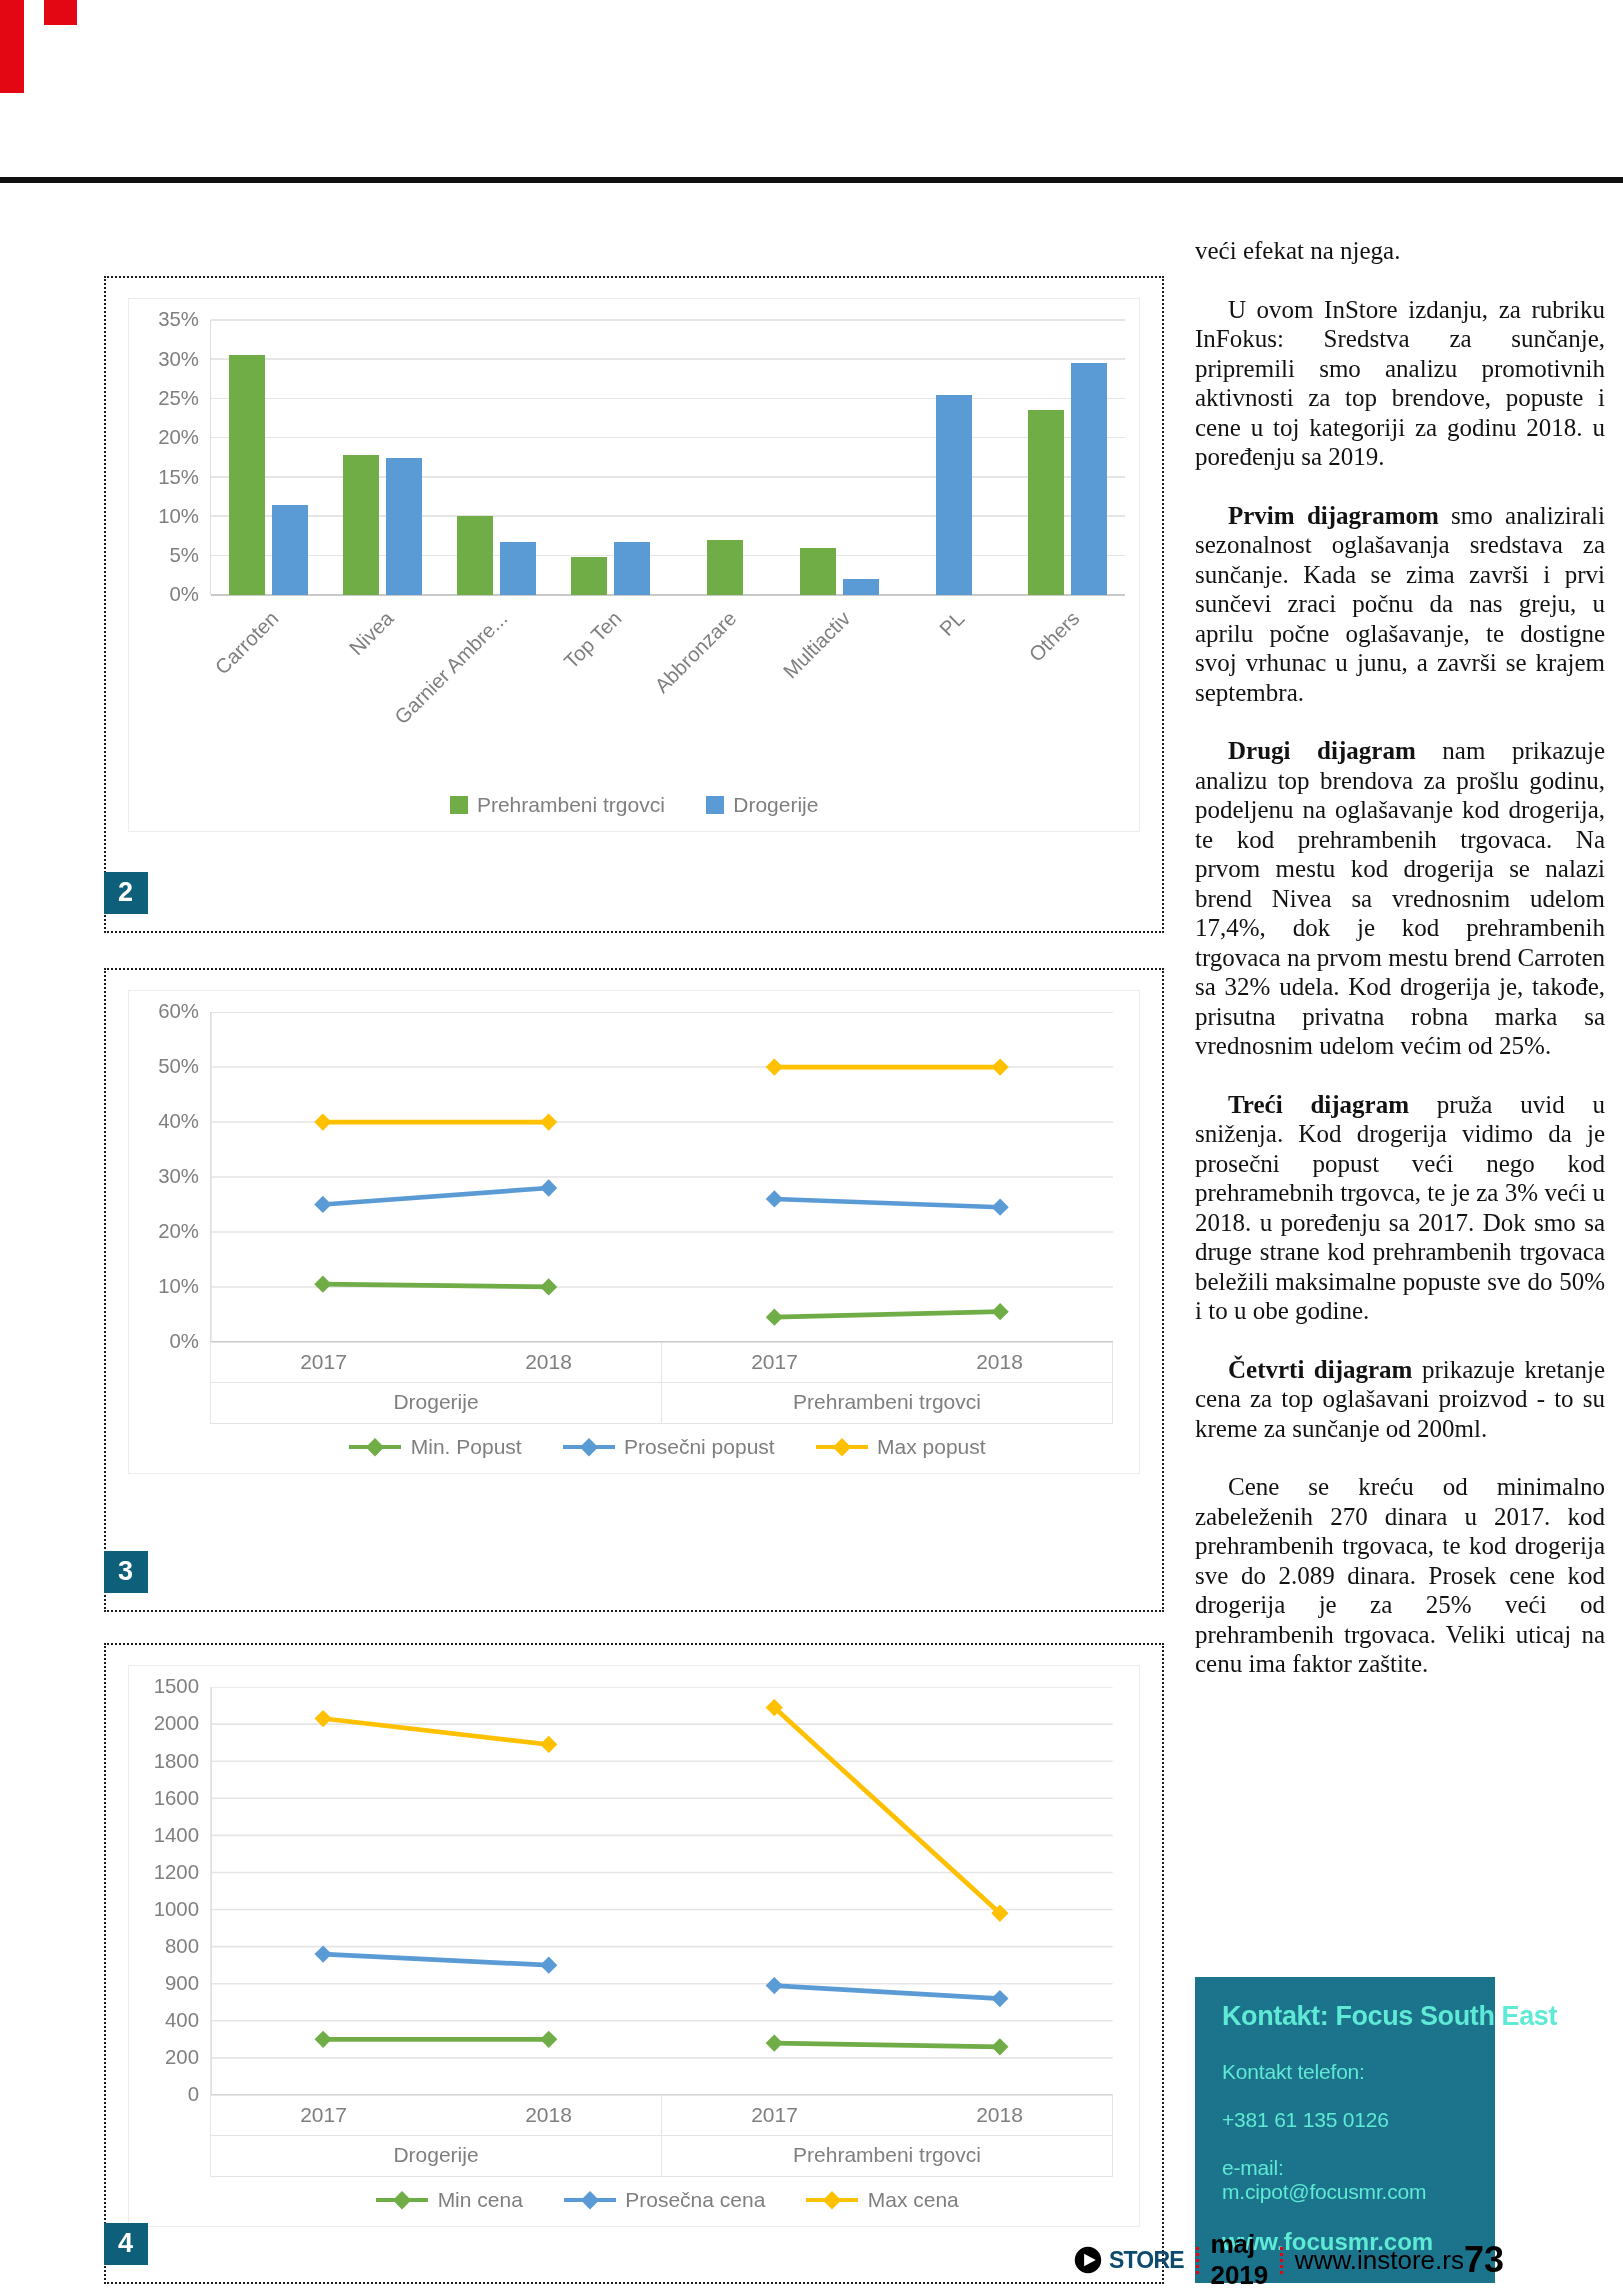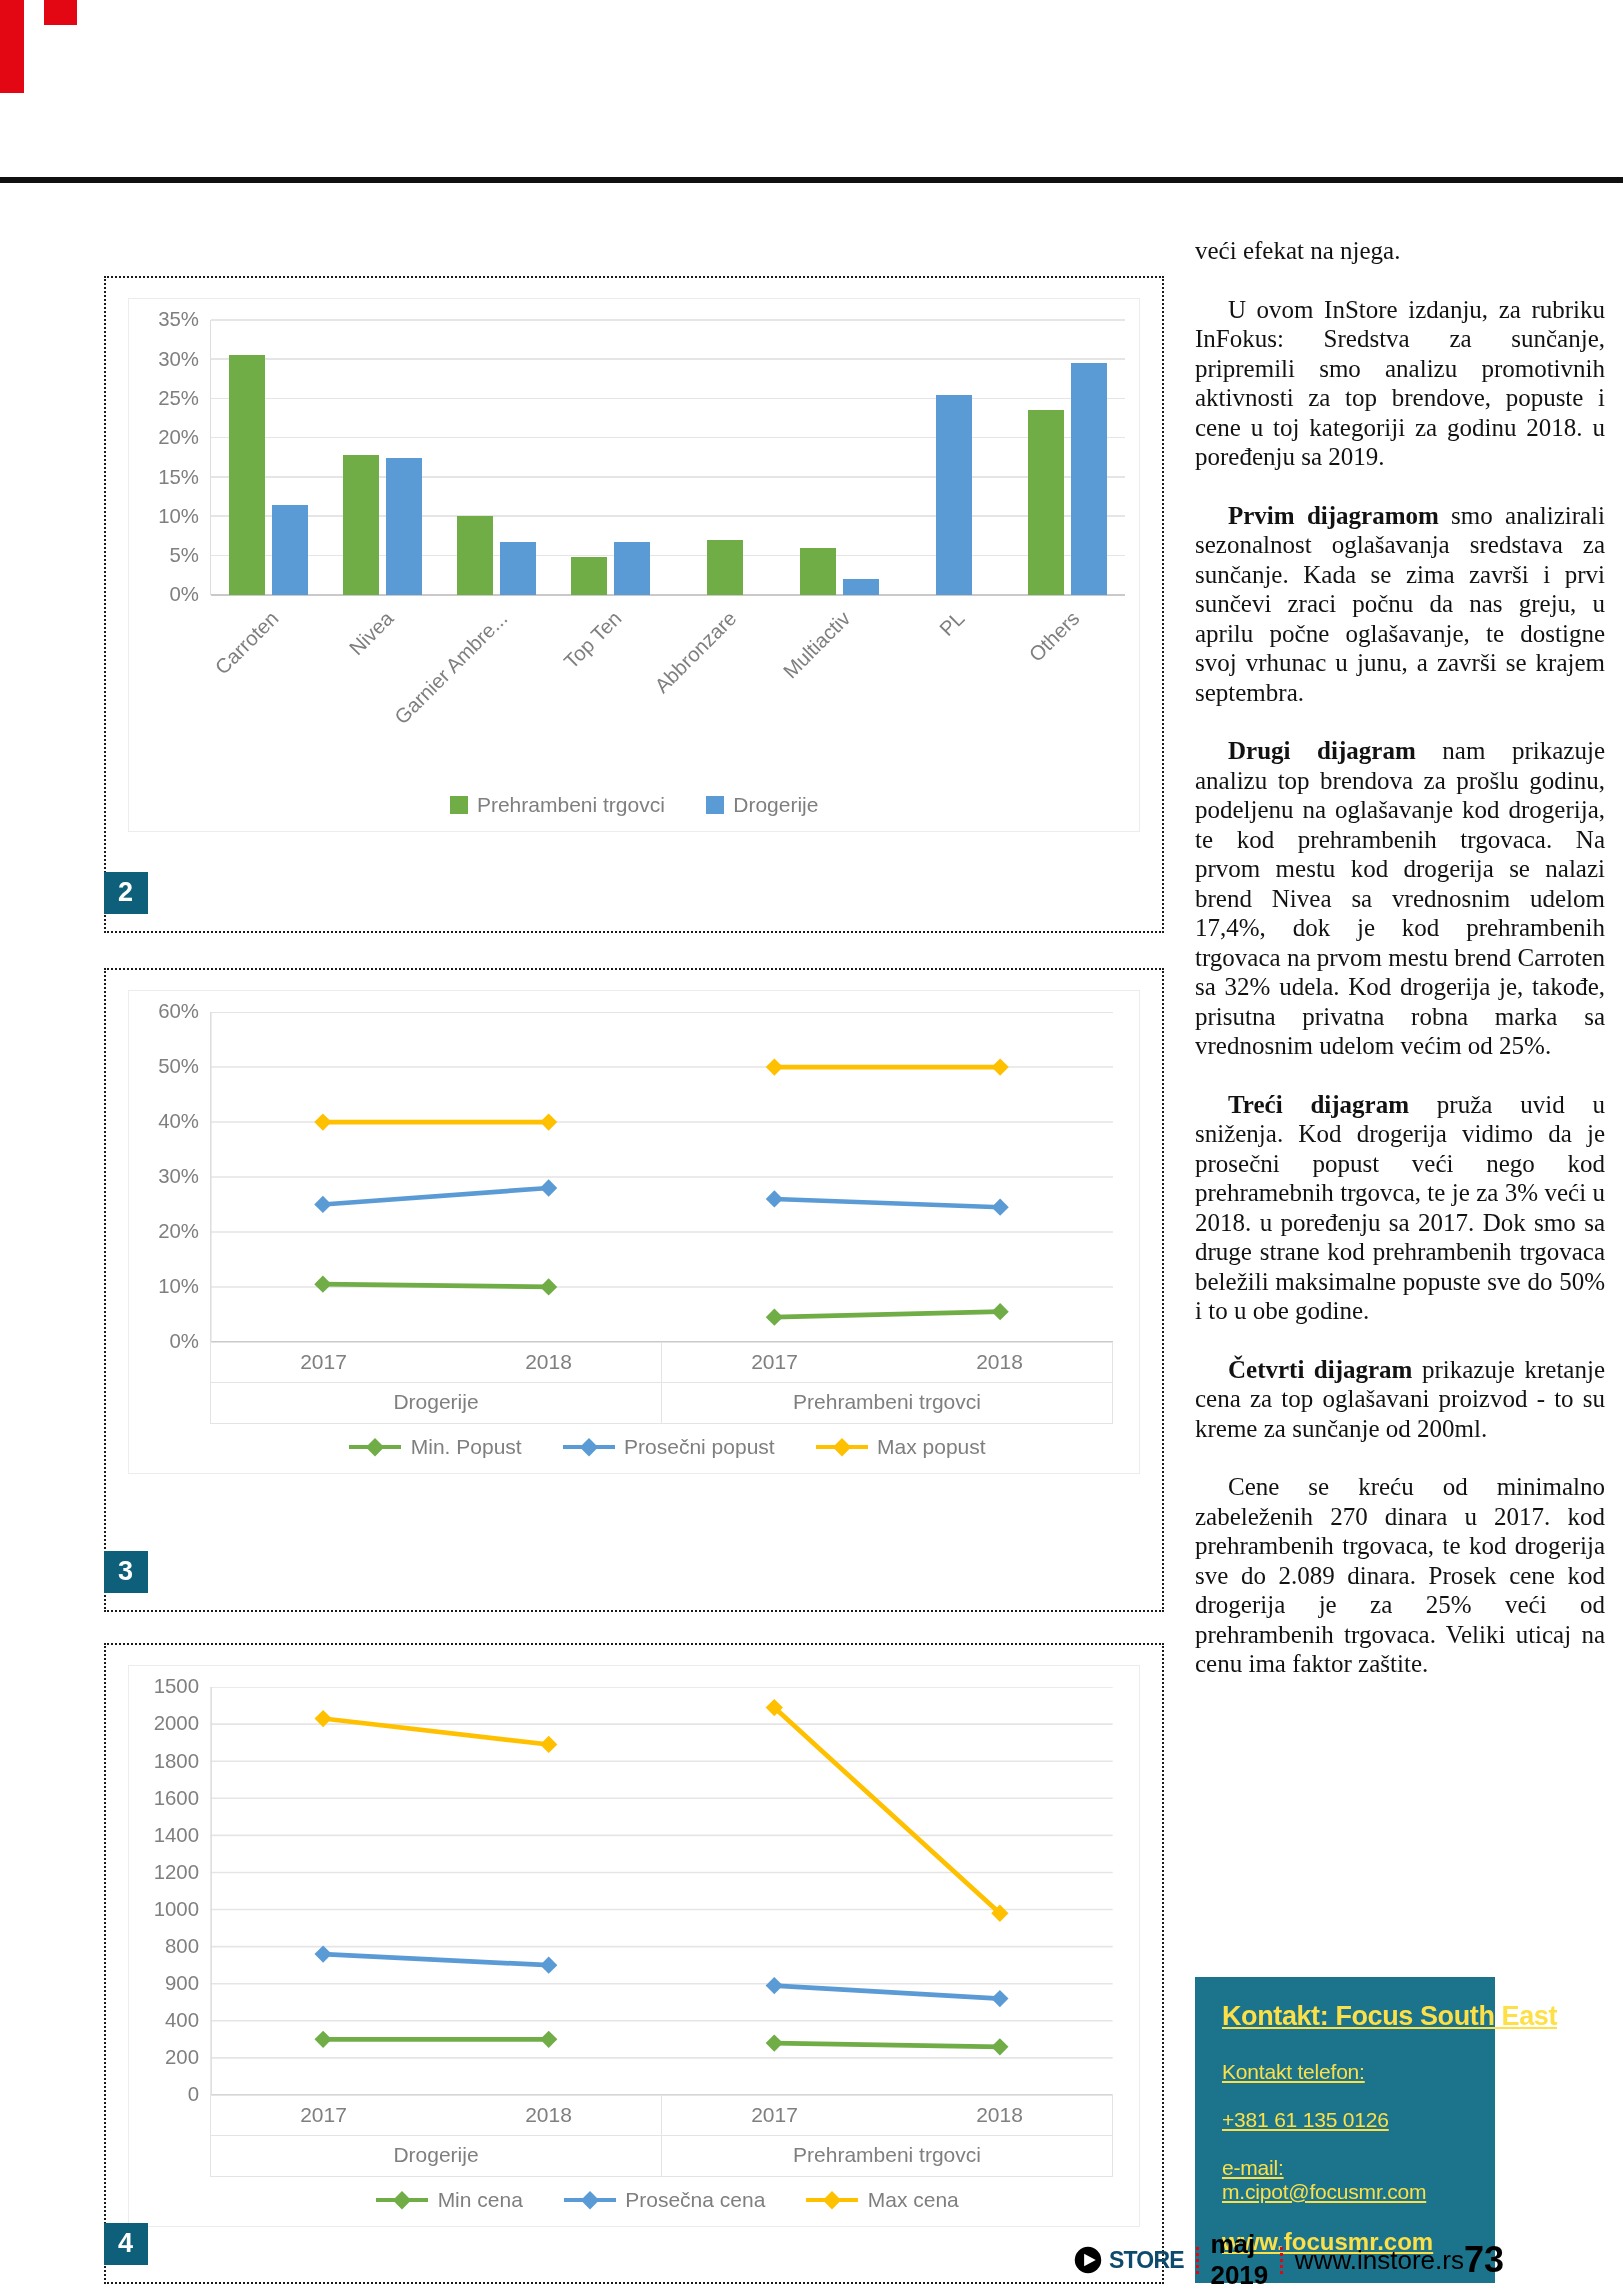--- a/index.html
+++ b/index.html
@@ -56,21 +56,21 @@
   .right-col {
     position:absolute; left:1195px; top:236px; width:426px;
     font-family:"Liberation Serif", serif; font-size:25px; line-height:1.18;
     color:#121212; text-align:justify;
   }
   .right-col p { margin:0 16px 29px 0; }
   .right-col p.ind { text-indent:33px; }
   .right-col b { font-weight:700; }
 
   
-  .contact { position:absolute; left:1195px; top:1977px; width:300px; background:#1c738c; color:#fde047; padding:23.6px 19px 27px 27px;text-decoration:underline; }
+  .contact { position:absolute; left:1195px; top:1977px; width:300px; background:#1c738c; color:#5eead4; padding:23.6px 19px 27px 27px; }
   .contact .title { font-size:27px; font-weight:700; letter-spacing:-0.4px; margin-bottom:28px; white-space:nowrap; }
   .contact .line { font-size:21px; margin-bottom:24px; letter-spacing:-0.2px; }
   .contact .site { font-size:24px; font-weight:700; }
 
   
   .footer { position:absolute; left:1074px; top:2229px; width:422px; display:flex; align-items:center; }
   .footer .logo { width:28px; height:28px; flex:none; margin-right:7px; }
   .footer .brand { font-weight:900; font-size:23px; letter-spacing:-0.8px; color:#0c4a6e; }
   .footer .sep { border-left:3.9px dotted #e30613; height:27px; margin:0 11.8px; }
   .footer .issue { font-weight:700; font-size:26px; color:#000; }

